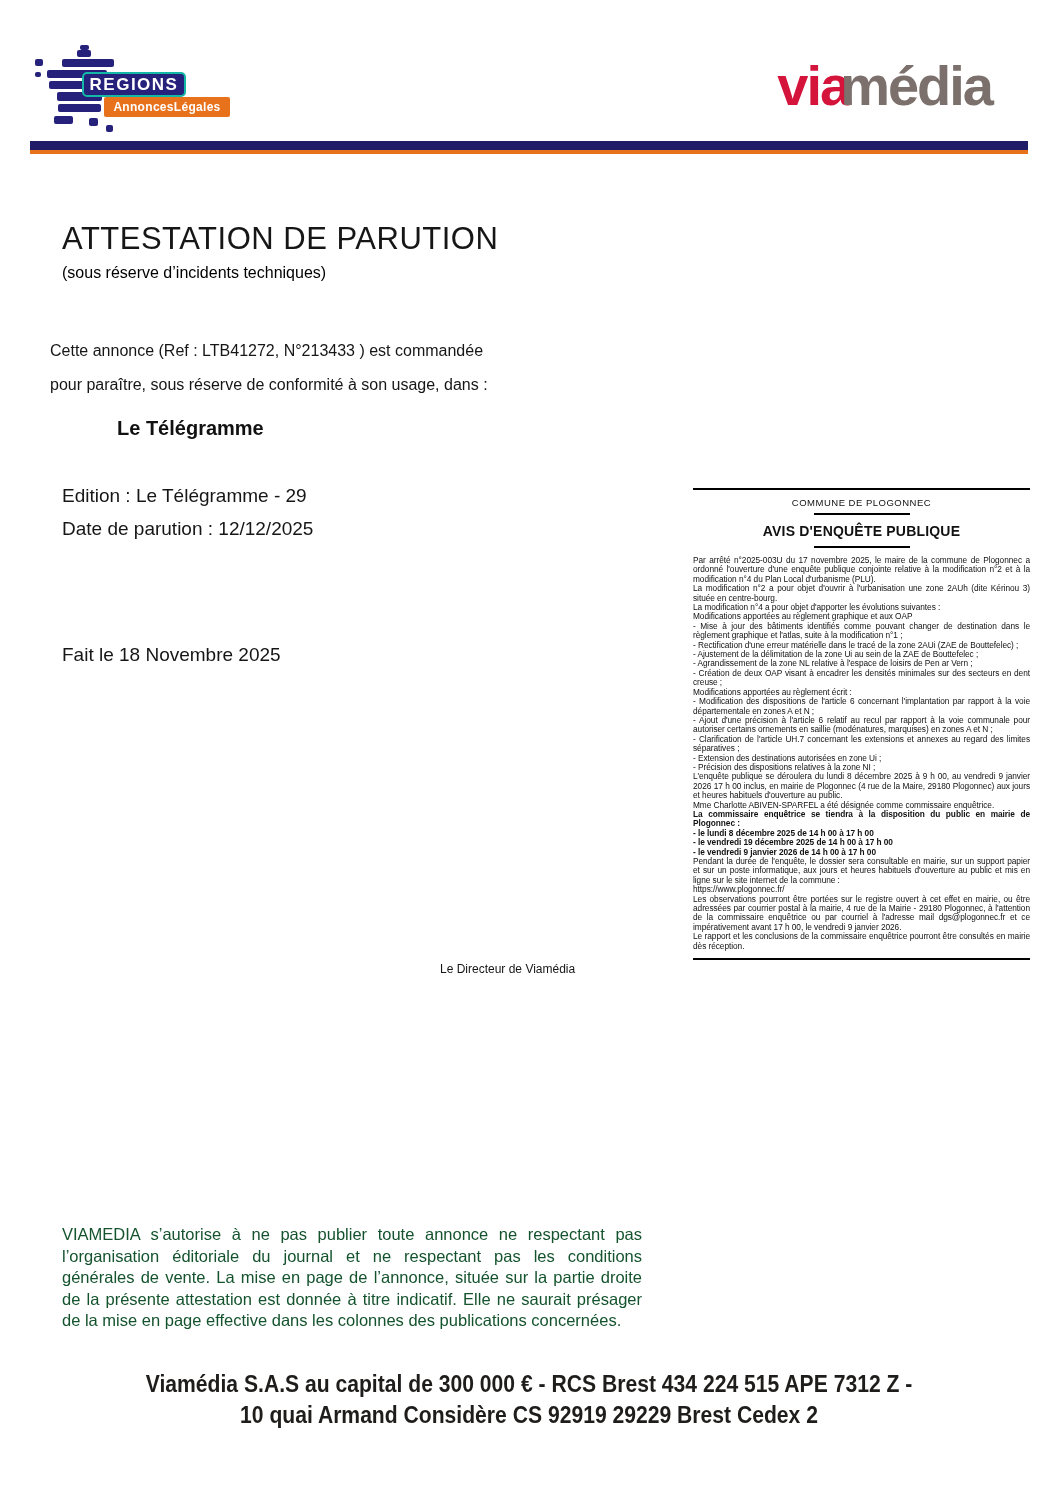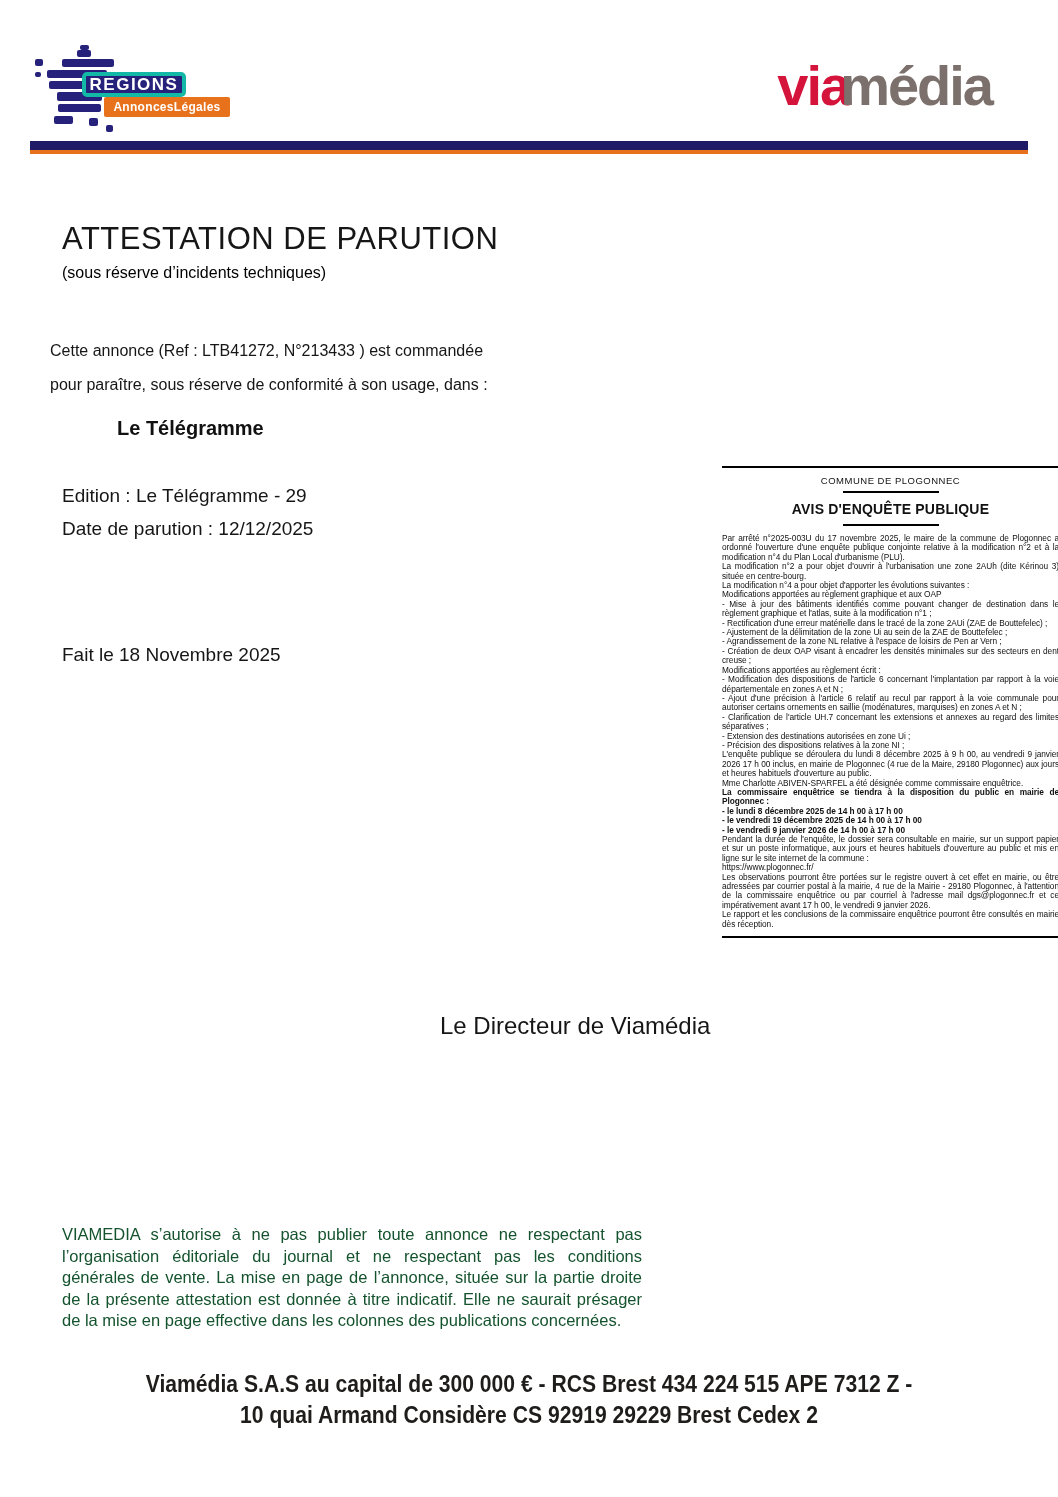--- a/index.html
+++ b/index.html
@@ -9,21 +9,21 @@
     background:#ffffff;
     font-family:"Liberation Sans", sans-serif;
     color:#1a1a1a;
     overflow:hidden;
   }
   
   .regions-logo{position:absolute;left:35px;top:45px;width:205px;height:95px;}
   .bar{position:absolute;background:#26227c;border-radius:2px;}
   .badge-regions{
     position:absolute;left:47px;top:27px;width:104px;height:25px;
-    background:#26227c;border-radius:5px;border:4px solid #14b8a6;
+    background:#26227c;border-radius:5px;border:2px solid #14b8a6;
     color:#fff;font-size:17px;font-weight:700;letter-spacing:1.5px;
     display:flex;align-items:center;justify-content:center;box-sizing:border-box;
   }
   .badge-annonces{
     position:absolute;left:69px;top:52px;width:126px;height:20px;
     background:#e8711c;border-radius:2px;
     color:#fff;font-size:12px;font-weight:700;letter-spacing:0.3px;
     display:flex;align-items:center;justify-content:center;
   }
   .viamedia-logo{
@@ -37,27 +37,27 @@
   .header-rule{position:absolute;left:30px;right:30px;top:141px;}
   .header-rule .navy{height:9px;background:#1f1b66;}
   .header-rule .orange{height:4px;background:#e8711c;}
   
   .doc-title{position:absolute;left:62px;top:221px;font-size:31px;letter-spacing:0.5px;color:#161616;}
   .doc-subtitle{position:absolute;left:62px;top:264px;font-size:16px;color:#000000;}
   .intro{position:absolute;left:50px;top:334px;font-size:16px;line-height:34px;color:#161616;}
   .journal-name{position:absolute;left:117px;top:417px;font-size:20px;font-weight:700;color:#111;}
   .edition-block{position:absolute;left:62px;top:479px;font-size:19px;line-height:33px;color:#161616;}
   .fait-le{position:absolute;left:62px;top:644px;font-size:19px;color:#161616;}
-  .director{position:absolute;left:440px;top:1012px;font-size:24px;color:#161616;}
+  .director{position:absolute;left:440px;top:962px;font-size:12px;color:#161616;}
   .disclaimer{
     position:absolute;left:62px;top:1176px;width:580px;
     font-size:16.5px;line-height:21.6px;text-align:justify;color:#14532d;margin-top:48px;
   }
   
-  .clipping{position:absolute;left:693px;top:466px;width:337px;color:#111;margin-left:29px;}
+  .clipping{position:absolute;left:693px;top:488px;width:337px;color:#111;}
   .clip-rule-full{border-top:2px solid #000;height:0;}
   .clip-commune{margin-top:7px;text-align:center;font-size:9.5px;letter-spacing:0.5px;}
   .clip-miniline{width:96px;height:2px;background:#000;margin:5px auto 8px auto;}
   .clip-title{text-align:center;font-size:14px;font-weight:700;letter-spacing:0.2px;}
   .clip-miniline2{width:96px;height:2px;background:#000;margin:7px auto 8px auto;}
   .clip-body{font-size:8.3px;line-height:9.4px;text-align:justify;letter-spacing:-0.05px;}
   .clip-par{text-align:justify;}
   .clip-par.bold{font-weight:700;}
   .clip-bottom{margin-top:7px;border-top:2px solid #000;height:0;}
   

